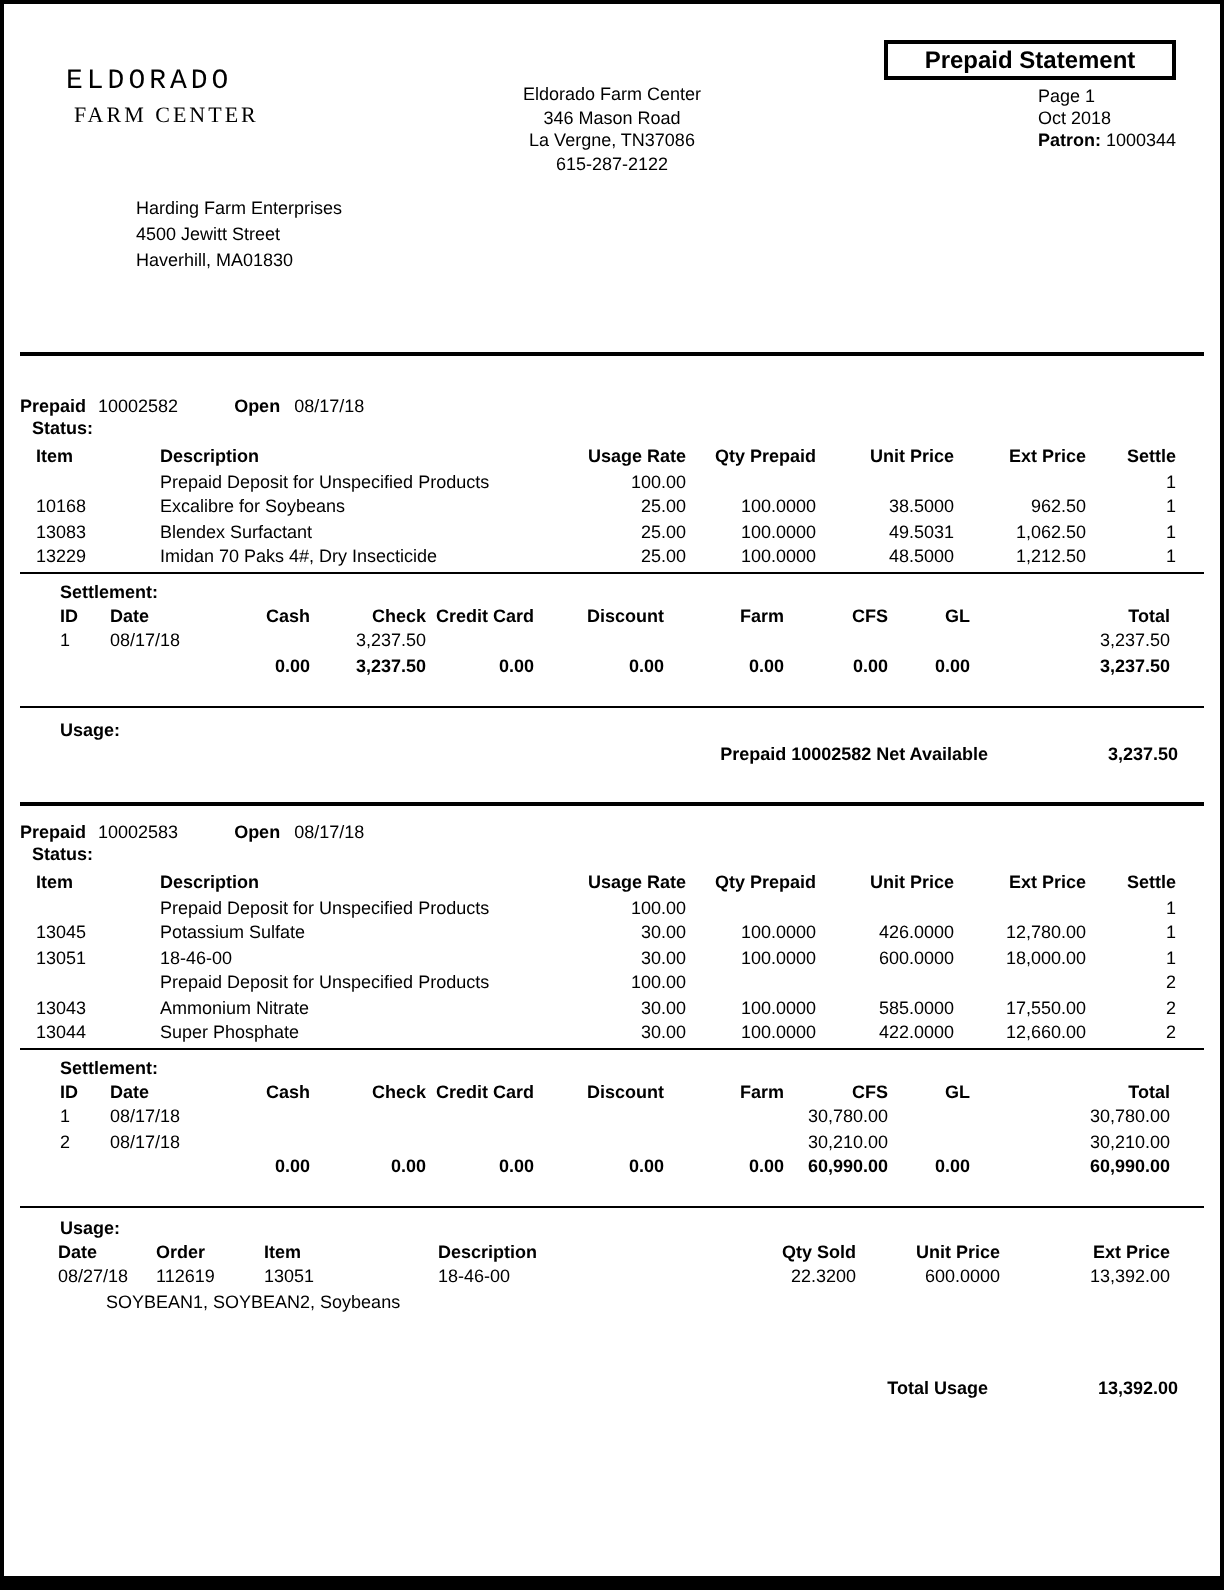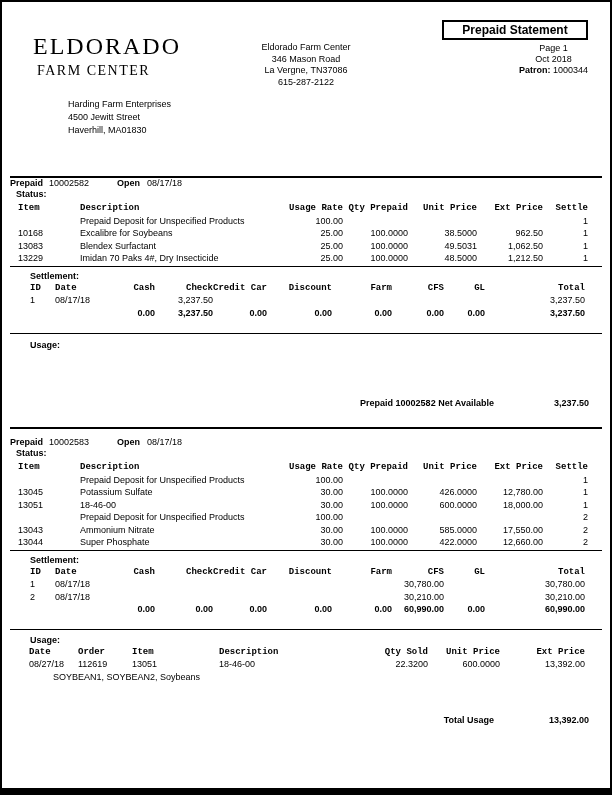--- a/index.html
+++ b/index.html
@@ -12,75 +12,75 @@
     border: 2px solid #000;
     border-bottom: 7px solid #000;
     font-family: "Liberation Sans", sans-serif;
     font-size: 9px;
     color: #000;
     overflow: hidden;
   }
   
   .hdr { position: relative; height: 88px; }
   .logo { position: absolute; left: 31px; top: 31px; font-family: "Liberation Serif", serif; }
-  .logo-1 { font-size: 24px; letter-spacing: 2px; }
-  .logo-2 { font-size: 14px; letter-spacing: 1.5px; margin: 3px 0 0 4px; }
+  .logo-1 { font-size: 14px; letter-spacing: 2px; font-family: Liberation Mono, monospace; }
+  .logo-2 { font-size: 11px; letter-spacing: 1.5px; margin: 3px 0 0 4px; }
   .company { position: absolute; left: 0; right: 0; top: 40px; text-align: center; line-height: 11.5px; }
   .title-box {
     position: absolute; right: 22px; top: 18px;
     width: 146px; height: 20px;
     border: 2px solid #000;
     font-weight: bold; font-size: 12px;
     text-align: center; line-height: 16px;
   }
-  .meta { position: absolute; right: 22px; top: 41px; text-align: center; line-height: 11px; }
+  .meta { position: absolute; right: 22px; top: 41px; text-align: left; line-height: 11px; }
   .b { font-weight: bold; }
   
   .content { margin: 0 8px; }
   .customer { margin: 8px 0 0 58px; line-height: 13px; }
   .rule  { border-top: 1px solid #000; height: 0; }
   .rule2 { border-top: 2px solid #000; height: 0; }
   .rt39 { margin-top: 39px; }
   .rt18 { margin-top: 18px; }
   .rt14 { margin-top: 14px; }
   .rt13 { margin-top: 13px; }
   .rt1  { margin-top: 1px; }
-  .sec-head { margin-top: 0; line-height: 11px; }
+  .sec-head { margin-top: 20px; line-height: 11px; }
   .sec-head.mt8 { margin-top: 8px; }
   .sec-head span { display: inline-block; }
   .sec-num { margin-left: 6px; }
   .open-lbl { margin-left: 28px; }
   .open-date { margin-left: 7px; }
   .status { padding-left: 6px; font-weight: bold; line-height: 11px; }
   .sub-label { font-weight: bold; padding-left: 20px; line-height: 11px; margin-top: 4px; }
   .usage-lbl { margin-top: 6px; }
   .usage-lbl-2 { margin-top: 5px; }
   table { border-collapse: collapse; table-layout: fixed; width: 588px; margin-top: 2px; }
   th, td {
     padding: 0; margin: 0;
     font-weight: normal; font-size: 9px;
     line-height: 12.5px;
     white-space: nowrap; overflow: hidden;
     text-align: right; vertical-align: top;
   }
-  th { font-weight: bold; font-family: Liberation Mono, monospace; }
+  th { font-weight: bold; }
   .l { text-align: left; }
   .c { }
   .pl8  { padding-left: 8px; }
   .pl19 { padding-left: 19px; }
   .pl20 { padding-left: 20px; }
   .pl43 { padding-left: 43px; }
   tr.tot td { font-weight: bold; }
   .flex-line {
     display: flex; justify-content: flex-end; align-items: baseline;
     column-gap: 10px; padding-right: 13px;
     font-weight: bold; line-height: 12px;
   }
   .flex-line .val { width: 85px; text-align: right; }
-  .net-line { margin-top: 46px; }
+  .net-line { }
   .tot-usage-line { margin-top: 31px; }
 </style>
 </head>
 <body>
 
 <div class="page">
 
   <div class="hdr">
     <div class="logo">
       <div class="logo-1">ELDORADO</div>

